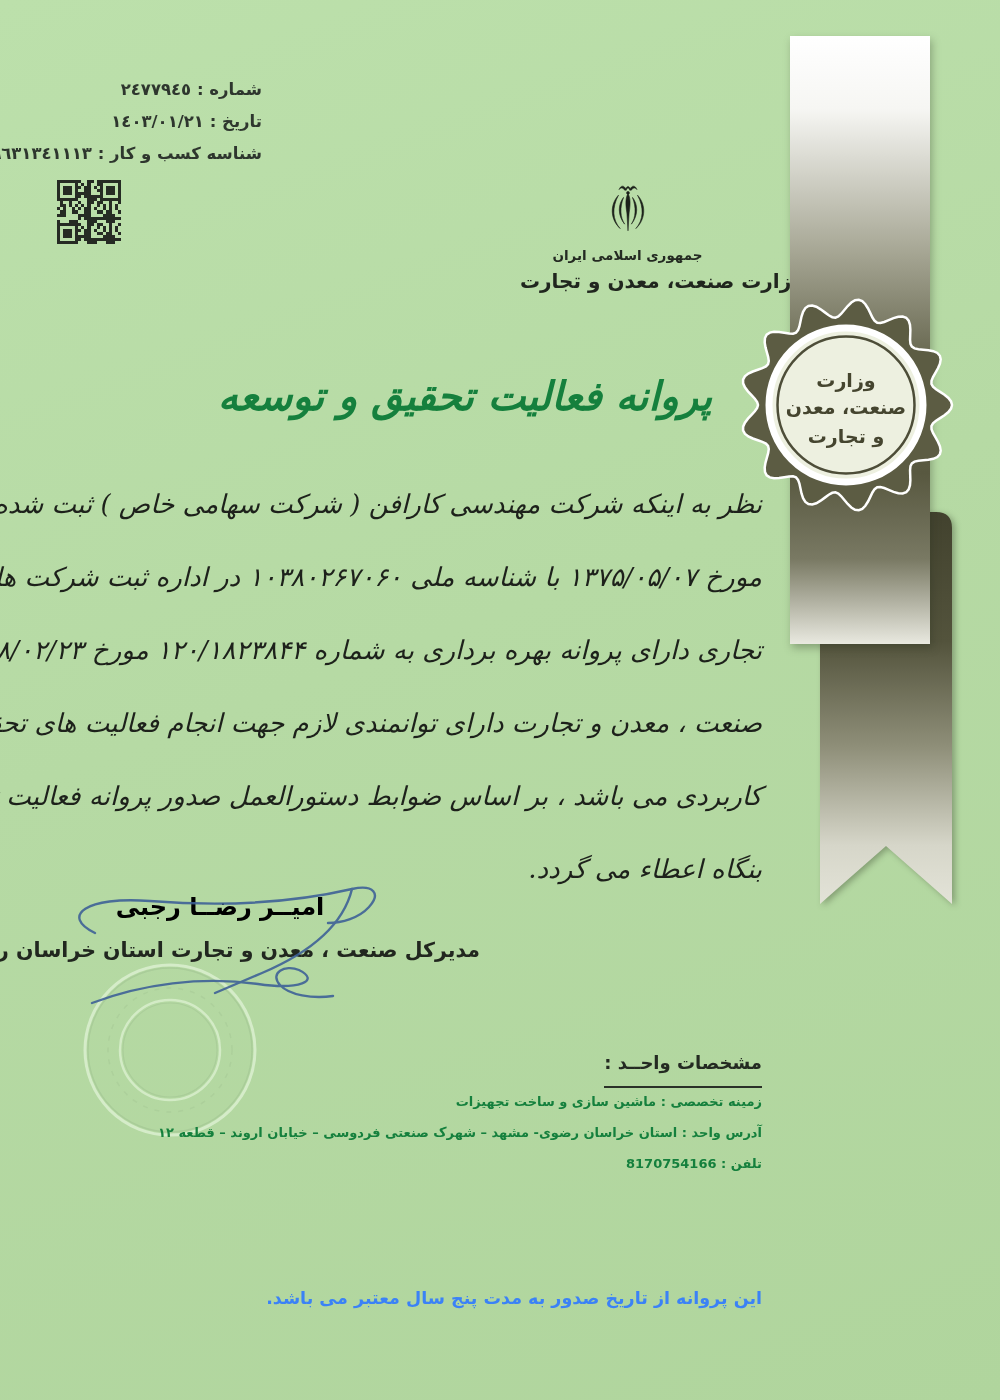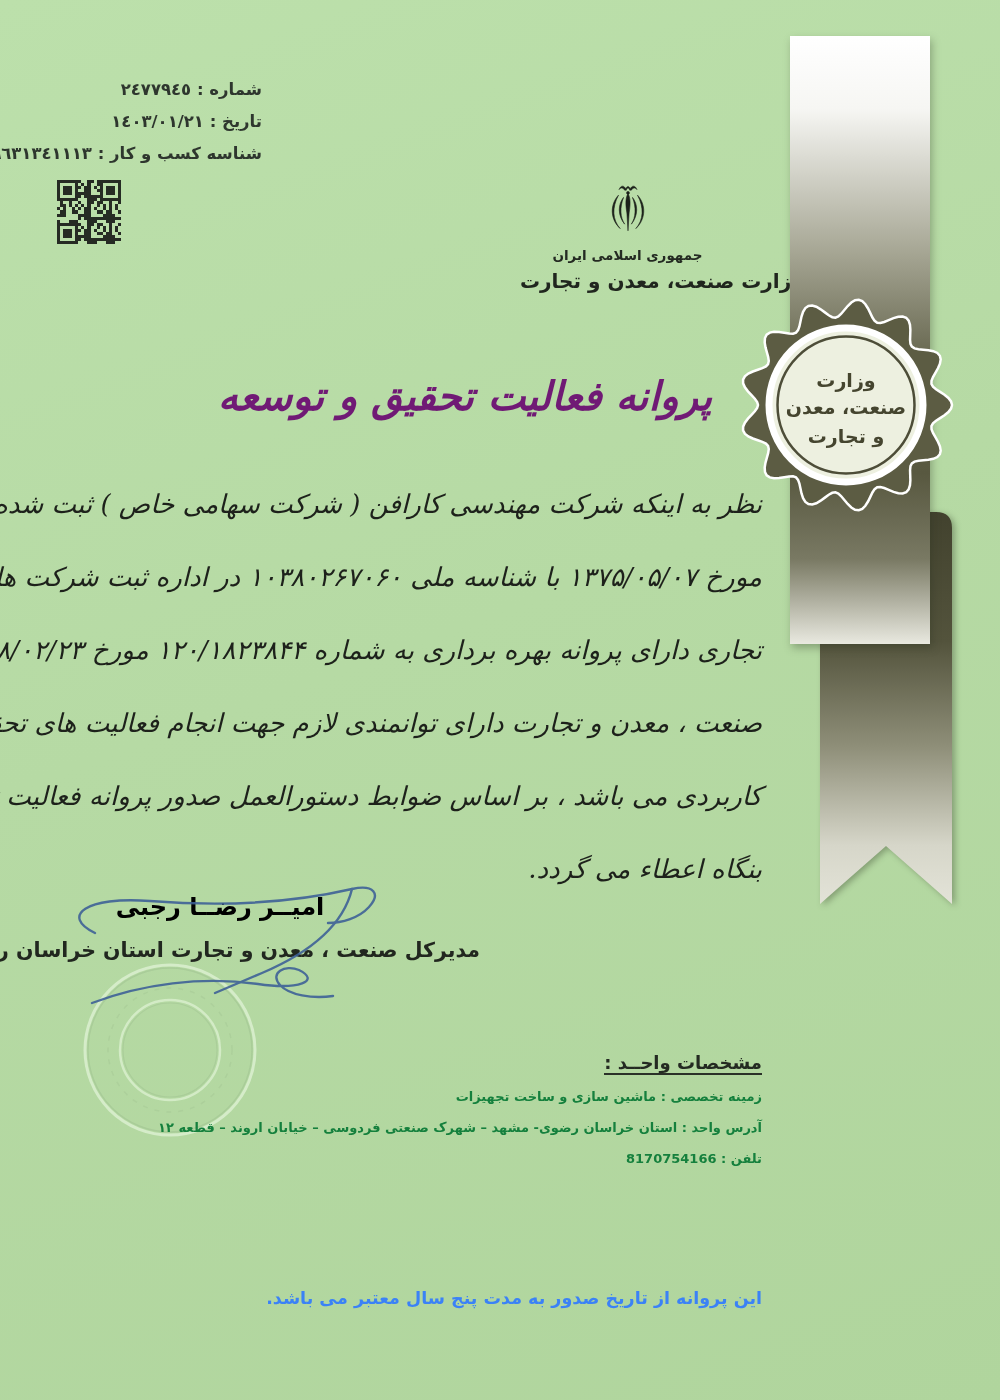--- a/index.html
+++ b/index.html
@@ -25,36 +25,36 @@
   
   .ribbon-tail{left:820px;top:512px;filter:drop-shadow(3px 2px 3px rgba(40,50,30,.35));z-index:1;}
   .ribbon-band{left:790px;top:36px;width:140px;height:608px;z-index:2;
     background:linear-gradient(180deg,#ffffff 0%,#f6f6f3 12%,#a8a896 35%,#5f5f47 55%,#585840 72%,#797963 86%,#e9e9e0 100%);
     filter:drop-shadow(2px 4px 4px rgba(40,50,30,.33));}
   .seal{left:738px;top:297px;z-index:3;}
   .seal text{font-family:"DejaVu Sans",sans-serif;font-weight:bold;fill:#45452f;font-size:19px;}
   
   .cert-title{left:150px;top:372px;width:630px;text-align:center;direction:rtl;
     font-family:"DejaVu Serif",serif;font-style:italic;font-weight:bold;
-    font-size:40px;color:#701a75;}
+    font-size:40px;color:#15803d;}
   
   .body-text{left:58px;top:468px;width:704px;direction:rtl;text-align:right;
     font-family:"DejaVu Serif",serif;font-style:italic;color:#1d211b;}
   .body-text .bline{font-size:26px;line-height:73px;white-space:nowrap;}
   
   .sig-name{left:95px;top:893px;width:250px;text-align:center;direction:rtl;
     font-size:24px;font-weight:bold;color:#000000;white-space:nowrap;}
   .sig-role{left:60px;top:938px;width:420px;direction:rtl;text-align:center;
     font-size:20.5px;font-weight:bold;color:#21271f;white-space:nowrap;}
   .sig-scribble{left:0;top:0;z-index:5;pointer-events:none;}
   .emboss{left:82px;top:962px;opacity:.9;z-index:0;}
   
   .details{right:238px;top:1052px;width:720px;direction:rtl;text-align:right;}
   .details .heading{display:inline-block;font-size:18px;font-weight:bold;color:#242a22;
-    border-bottom:2.5px solid #2a3128;padding-bottom:0;margin-bottom:14px;white-space:nowrap;}
+    border-bottom:2.5px solid #2a3128;padding-bottom:13px;margin-bottom:6px;white-space:nowrap;}
   .details .item{font-size:13px;font-weight:bold;color:#15803d;margin-bottom:16px;white-space:nowrap;}
   .footer-note{right:238px;top:1288px;direction:rtl;text-align:right;
     font-size:17.5px;font-weight:bold;color:#3b82f6;white-space:nowrap;}
 </style>
 </head>
 <body>
 
 <div class="abs meta">
   <div class="row">
     <span>شماره :</span>

